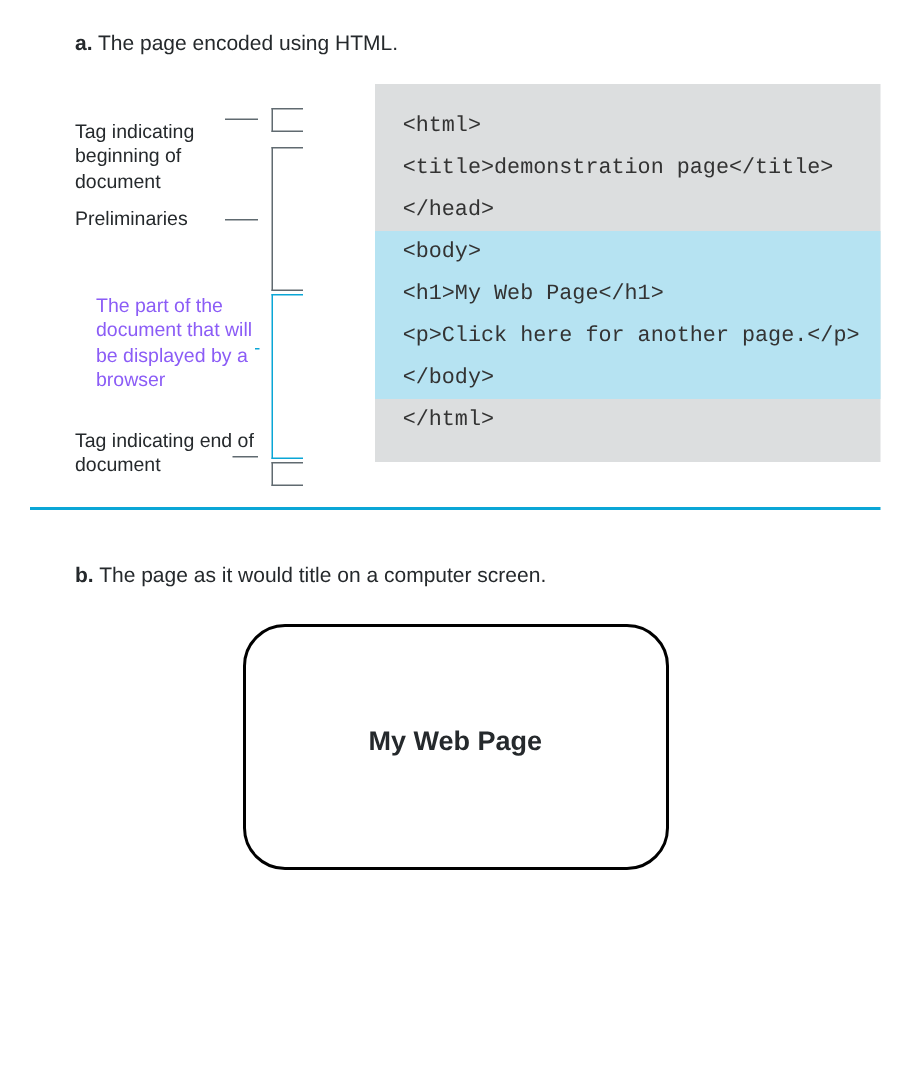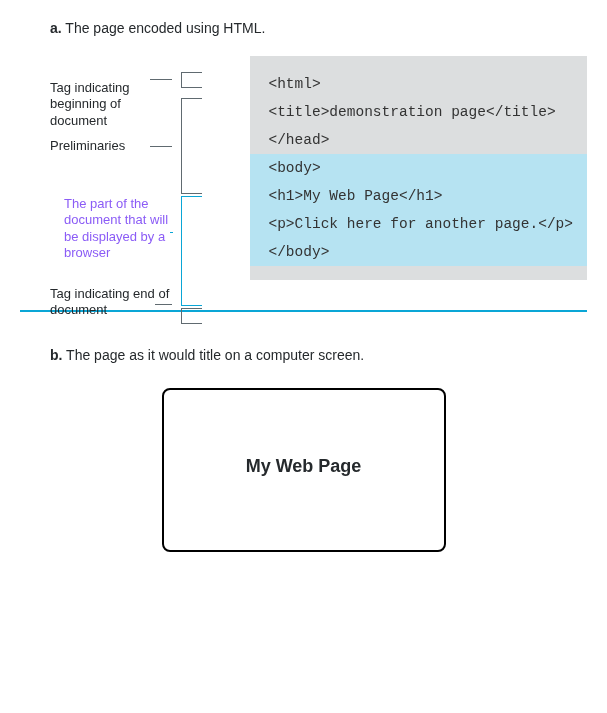--- a/index.html
+++ b/index.html
@@ -78,21 +78,21 @@
   hr.rule {
     border: none;
     border-top: 2px solid #0aa6d6;
     margin: 10px 0 35px 0;
   }
   
   .screen {
     width: 280px;
     height: 160px;
     border: 2px solid #000;
-    border-radius: 8px;
+    border-radius: 28px;
     margin: 25px auto 0 auto;
     display: flex;
     flex-direction: column;
     align-items: center;
     justify-content: center;
     text-align: center;
   }
   .screen h2 {
     margin: 0 0 8px 0;
     font-size: 18px;
@@ -135,20 +135,21 @@
   <div class="code">
     <div class="codeline">&lt;html&gt;</div>
     <div class="codeline">&lt;title&gt;demonstration page&lt;/title&gt;</div>
     <div class="codeline">&lt;/head&gt;</div>
     <div class="body-section">
       <div class="codeline">&lt;body&gt;</div>
       <div class="codeline">&lt;h1&gt;My Web Page&lt;/h1&gt;</div>
       <div class="codeline">&lt;p&gt;Click here for another page.&lt;/p&gt;</div>
       <div class="codeline">&lt;/body&gt;</div>
     </div>
+    <div class="codeline">&lt;/html&gt;</div>
   </div>
 </div>
 
 <hr class="rule">
 
 <p class="caption">
   <span class="letter">b.</span>
   <span>The page as it would title on a computer screen.</span>
 </p>
 

